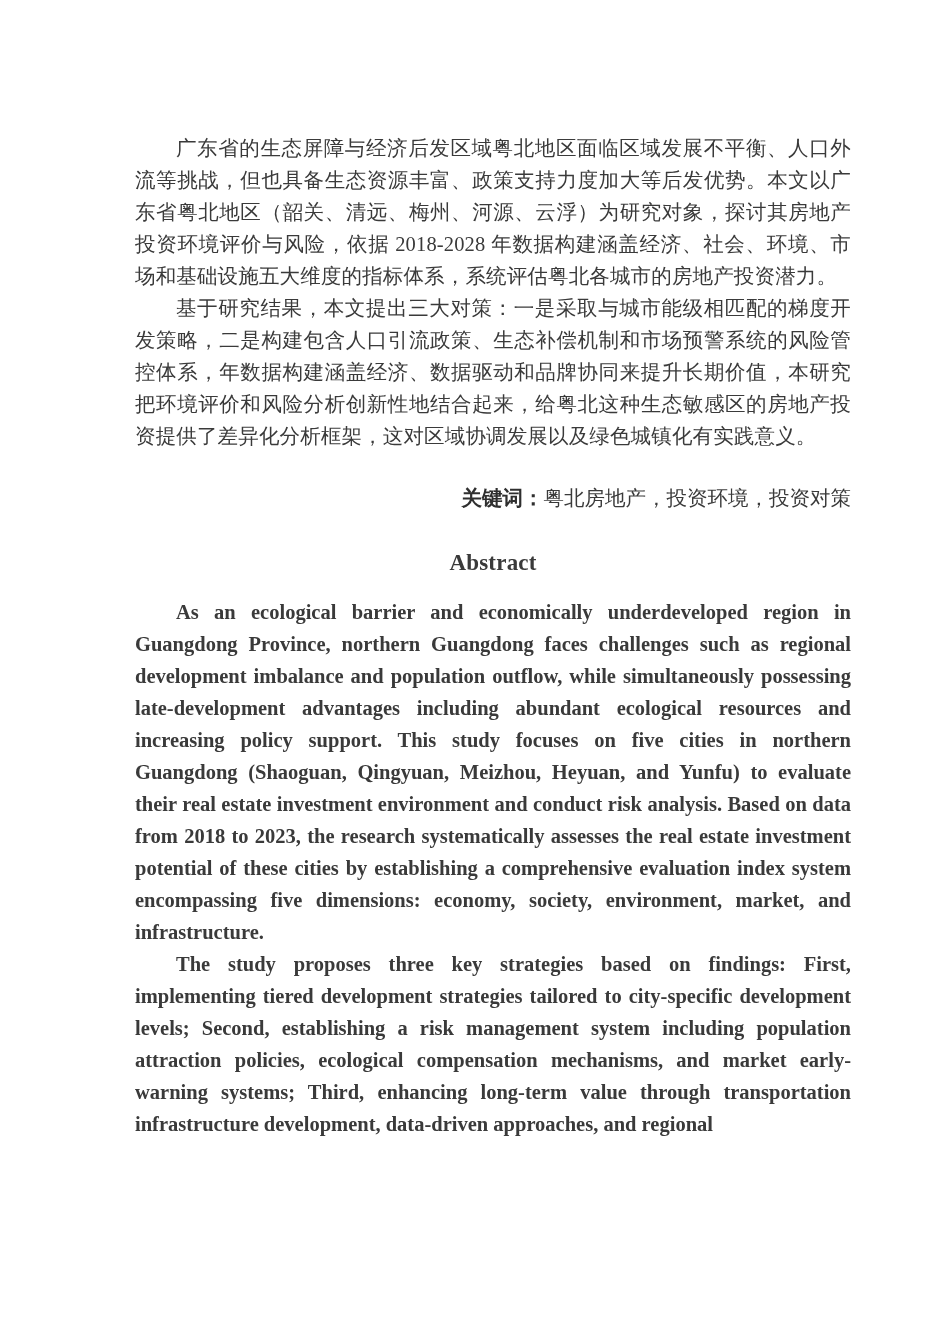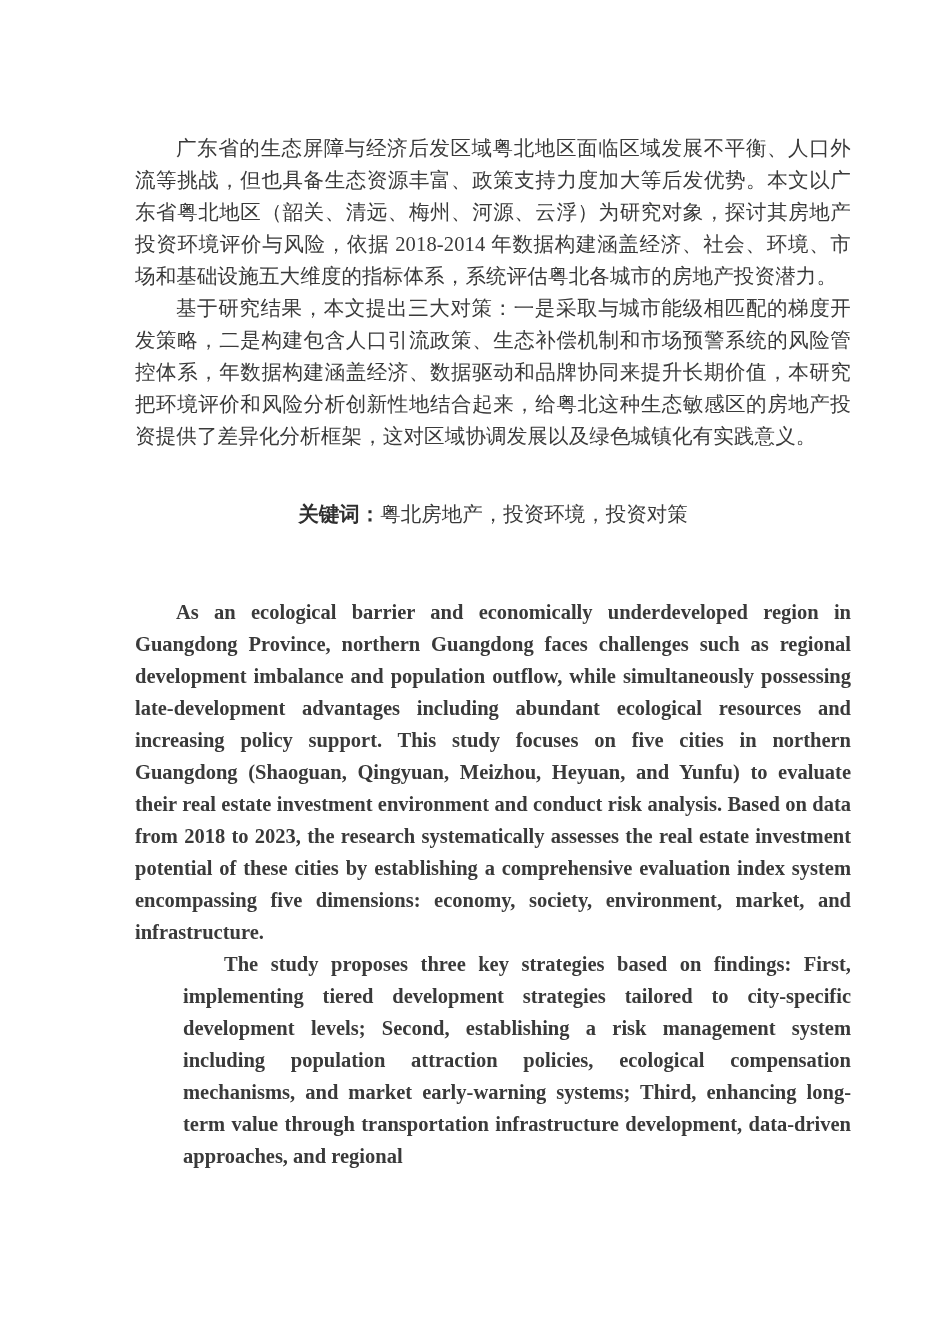--- a/index.html
+++ b/index.html
@@ -37,23 +37,23 @@
     letter-spacing: 0.15px;
     -webkit-font-smoothing: antialiased;
   }
 
   
   .keywords-line {
     font-family: "Liberation Serif", "DejaVu Serif", serif;
     font-size: 20.5px;
     line-height: 32px;
     color: #3a3a3a;
-    margin: 16px;
+    margin: 0;
     text-indent: 0;
-    text-align: center;
+    text-align: right;
   }
   .keywords-label {
     font-weight: bold;
     color: #2f2f2f;
   }
   .keywords-value {
     font-weight: normal;
   }
 
   .spacer-before-keywords { height: 30px; }
@@ -78,38 +78,39 @@
     font-size: 20.5px;
     line-height: 32px;
     color: #3a3a3a;
     text-align: justify;
     text-indent: 41px;
     margin: 0;
     hyphens: none;
     font-weight: bold;
     -webkit-font-smoothing: antialiased;
   }
-  .en-para:last-child { text-align: justify; margin-left: 48px; }
+  .en-para:last-child { text-align: justify; }
 </style>
 </head>
 <body>
 
 <div class="page">
   <div class="content">
 
-    <p class="cn-para">广东省的生态屏障与经济后发区域粤北地区面临区域发展不平衡、人口外流等挑战，但也具备生态资源丰富、政策支持力度加大等后发优势。本文以广东省粤北地区（韶关、清远、梅州、河源、云浮）为研究对象，探讨其房地产投资环境评价与风险，依据 2018-2014 年数据构建涵盖经济、社会、环境、市场和基础设施五大维度的指标体系，系统评估粤北各城市的房地产投资潜力。</p>
+    <p class="cn-para">广东省的生态屏障与经济后发区域粤北地区面临区域发展不平衡、人口外流等挑战，但也具备生态资源丰富、政策支持力度加大等后发优势。本文以广东省粤北地区（韶关、清远、梅州、河源、云浮）为研究对象，探讨其房地产投资环境评价与风险，依据 2018-2028 年数据构建涵盖经济、社会、环境、市场和基础设施五大维度的指标体系，系统评估粤北各城市的房地产投资潜力。</p>
 
     <p class="cn-para">基于研究结果，本文提出三大对策：一是采取与城市能级相匹配的梯度开发策略，二是构建包含人口引流政策、生态补偿机制和市场预警系统的风险管控体系，年数据构建涵盖经济、数据驱动和品牌协同来提升长期价值，本研究把环境评价和风险分析创新性地结合起来，给粤北这种生态敏感区的房地产投资提供了差异化分析框架，这对区域协调发展以及绿色城镇化有实践意义。</p>
 
     <div class="spacer-before-keywords"></div>
 
     <p class="keywords-line"><span class="keywords-label">关键词：</span><span class="keywords-value">粤北房地产，投资环境，投资对策</span></p>
 
     <div class="spacer-after-keywords"></div>
 
+    <h2 class="abstract-heading">Abstract</h2>
 
     <div class="spacer-after-abstract-head"></div>
 
     <p class="en-para">As an ecological barrier and economically underdeveloped region in Guangdong Province, northern Guangdong faces challenges such as regional development imbalance and population outflow, while simultaneously possessing late-development advantages including abundant ecological resources and increasing policy support. This study focuses on five cities in northern Guangdong (Shaoguan, Qingyuan, Meizhou, Heyuan, and Yunfu) to evaluate their real estate investment environment and conduct risk analysis. Based on data from 2018 to 2023, the research systematically assesses the real estate investment potential of these cities by establishing a comprehensive evaluation index system encompassing five dimensions: economy, society, environment, market, and infrastructure.</p>
 
     <p class="en-para">The study proposes three key strategies based on findings: First, implementing tiered development strategies tailored to city-specific development levels; Second, establishing a risk management system including population attraction policies, ecological compensation mechanisms, and market early-warning systems; Third, enhancing long-term value through transportation infrastructure development, data-driven approaches, and regional</p>
 
   </div>
 </div>
 

